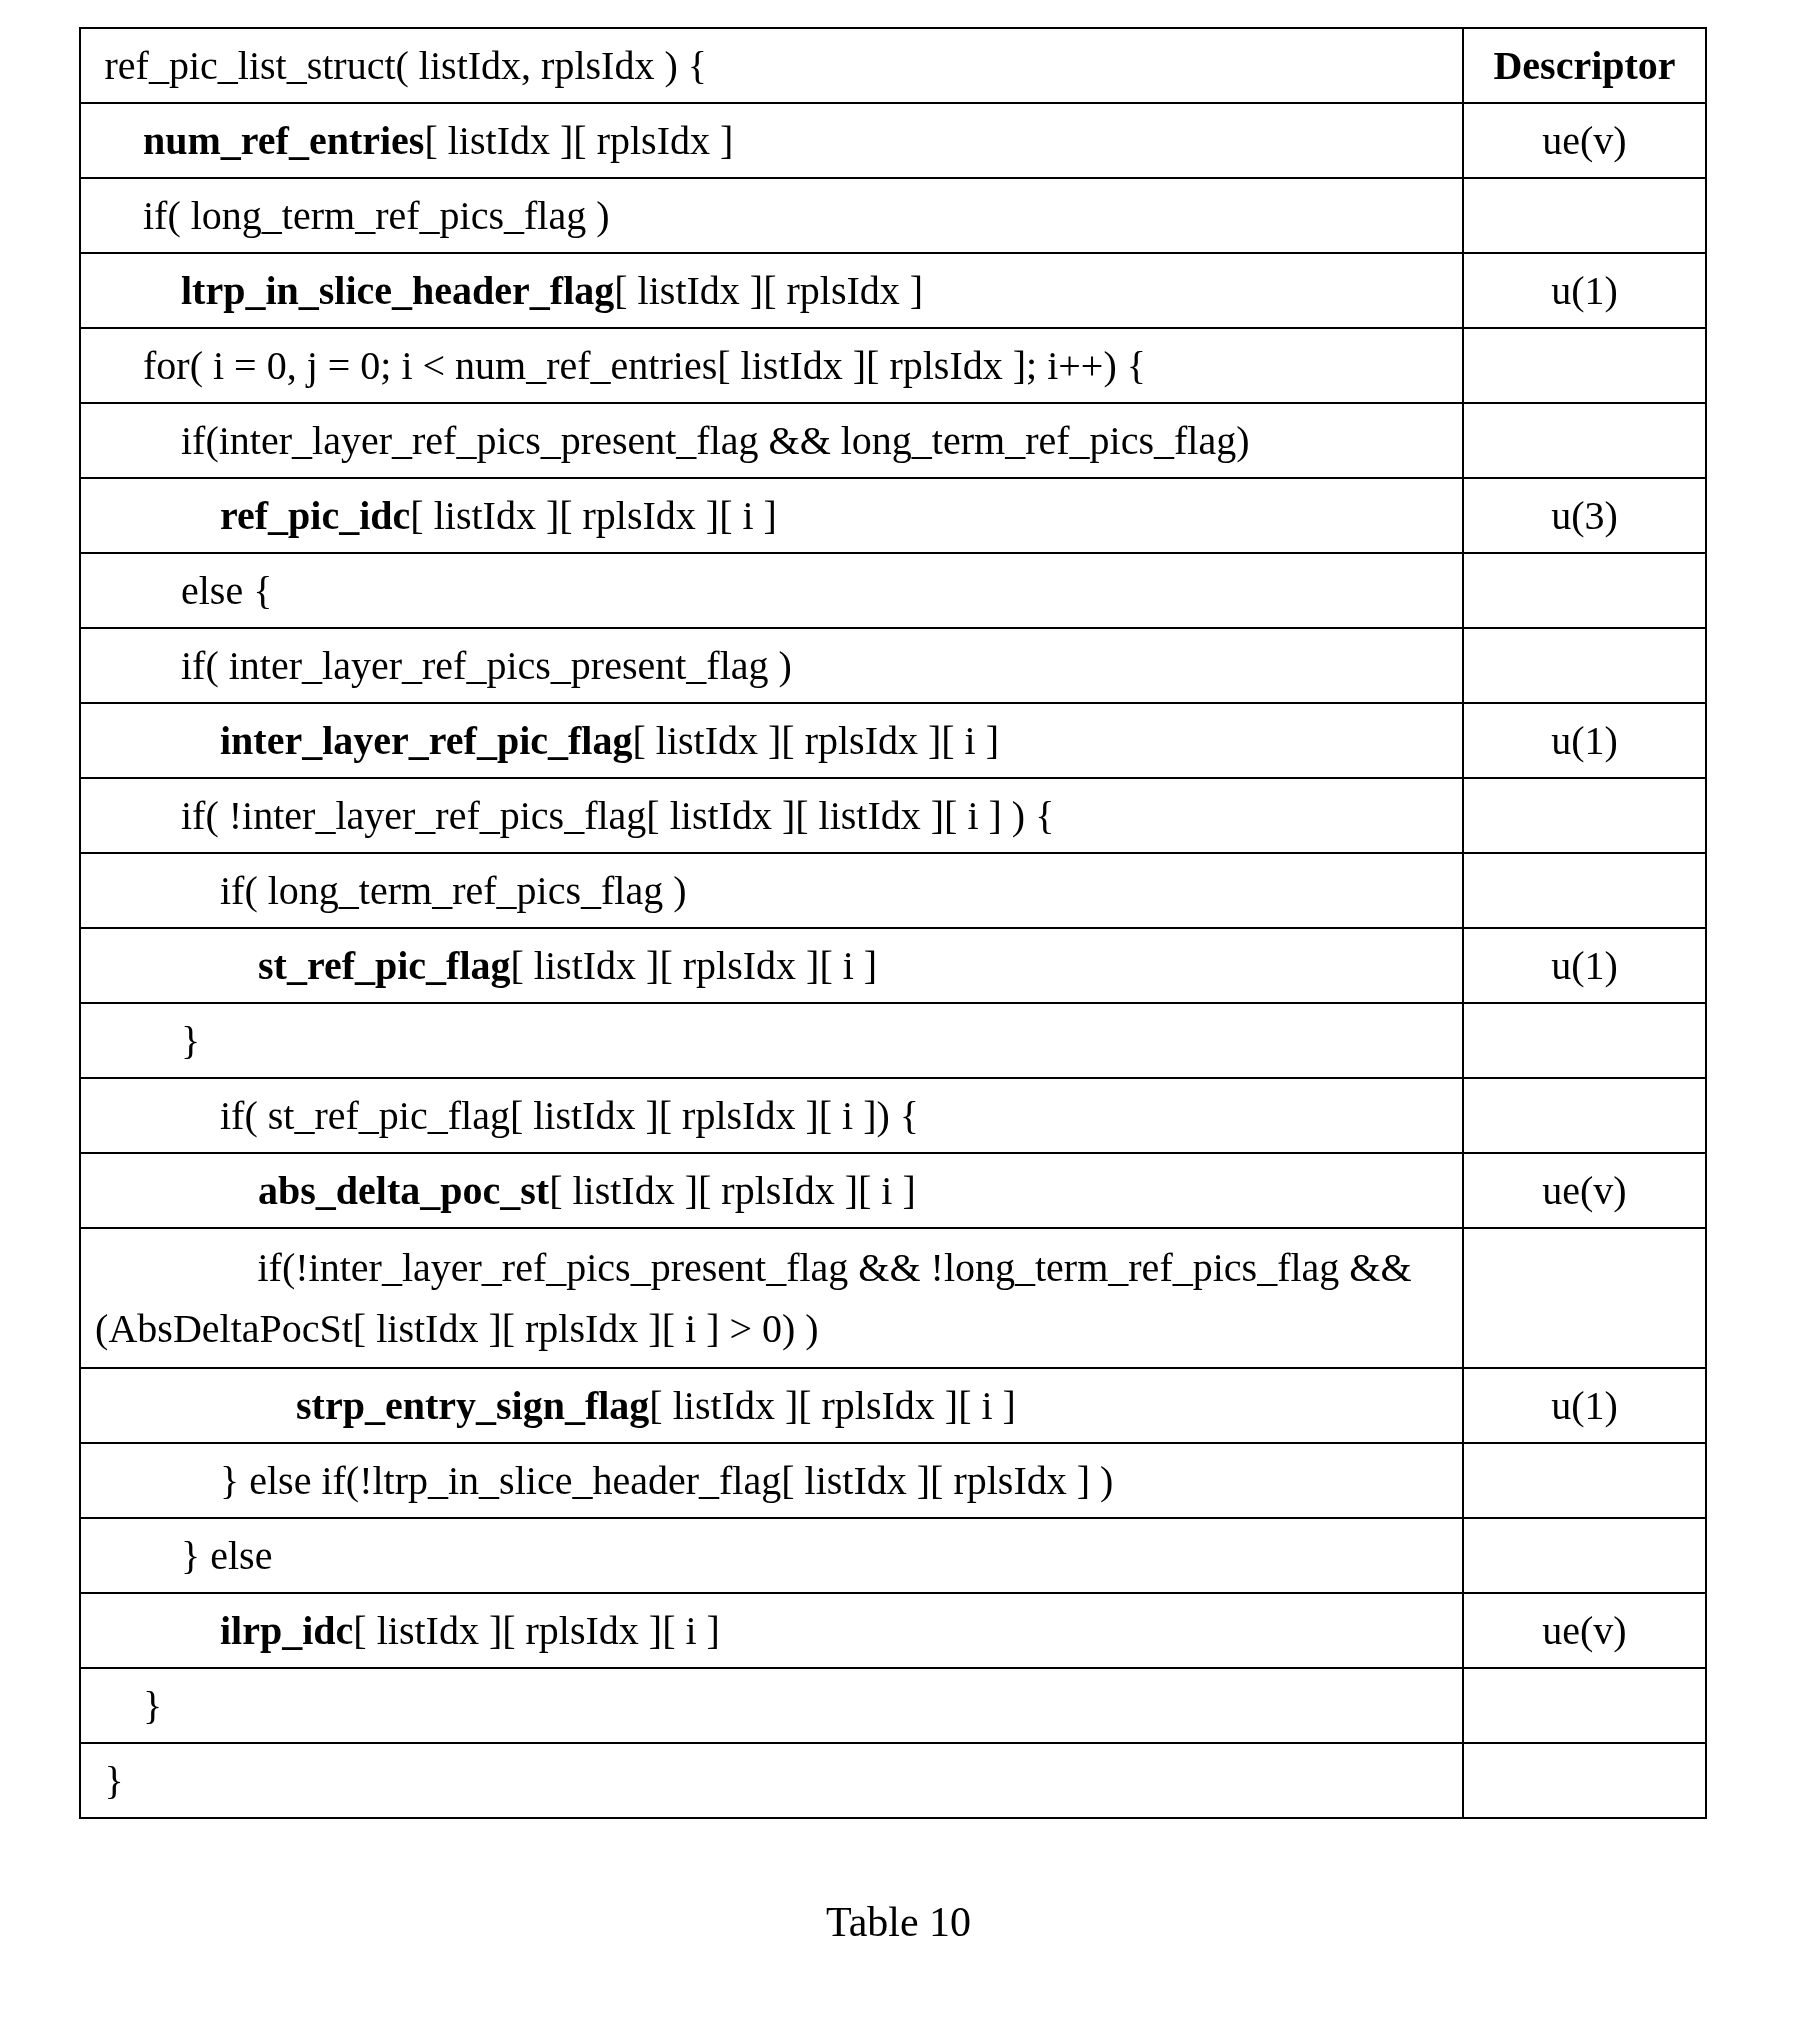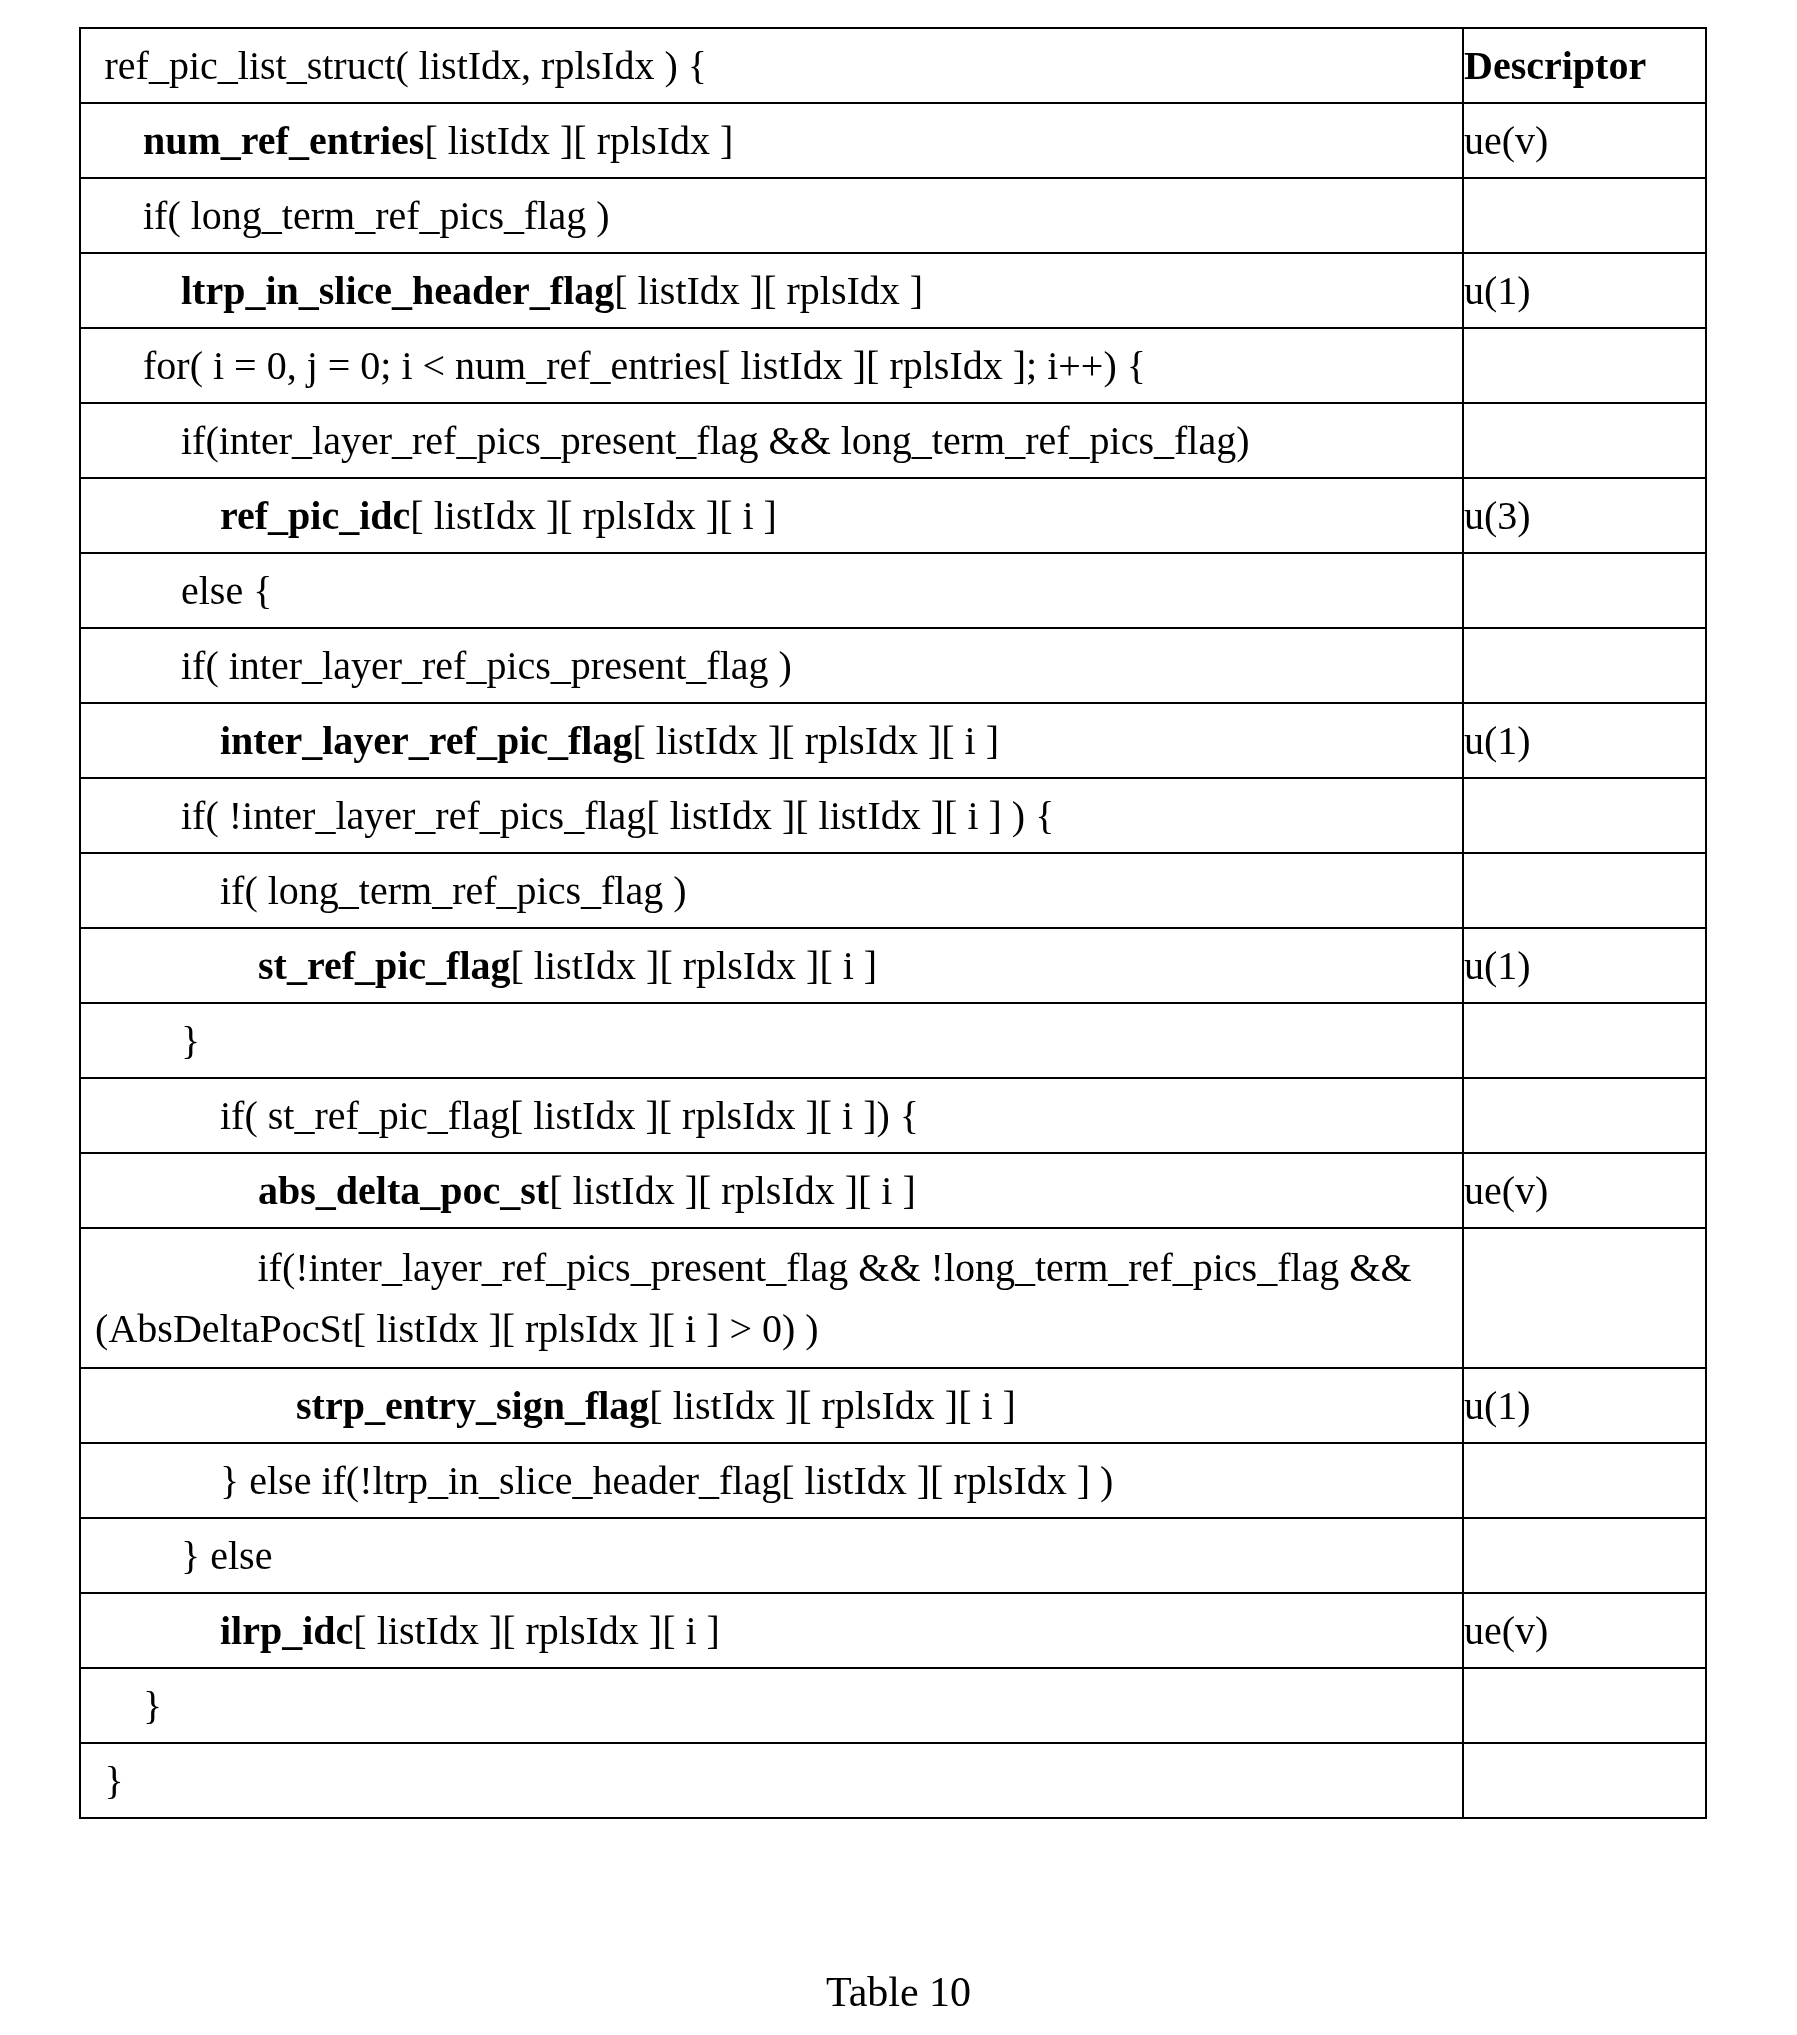--- a/index.html
+++ b/index.html
@@ -34,20 +34,21 @@
     white-space: nowrap;
     overflow: visible;
   }
   .syntax-table td.col-syntax {
     width: 1383px;
     padding-left: 23.5px;
     box-sizing: border-box;
   }
   .syntax-table td.col-desc {
     width: 241px;
+    text-align: center;
   }
   .syntax-table tr.tall td {
     height: 138px;
     white-space: normal;
     margin-top: 18px;
   }
   .hdr-desc {
     font-weight: bold;
     font-size: 40px;
   }
@@ -61,21 +62,21 @@
   .wrap-line1 {
     display: block;
     padding-left: 153px;
   }
   .wrap-line2 {
     display: block;
     margin-left: -9.4px;
   }
   .caption {
     position: absolute;
-    top: 1965px;
+    top: 1895px;
     left: 0;
     width: 1797px;
     text-align: center;
     font-size: 42px;
     line-height: 54px;
   }
 </style>
 </head>
 <body>
 

